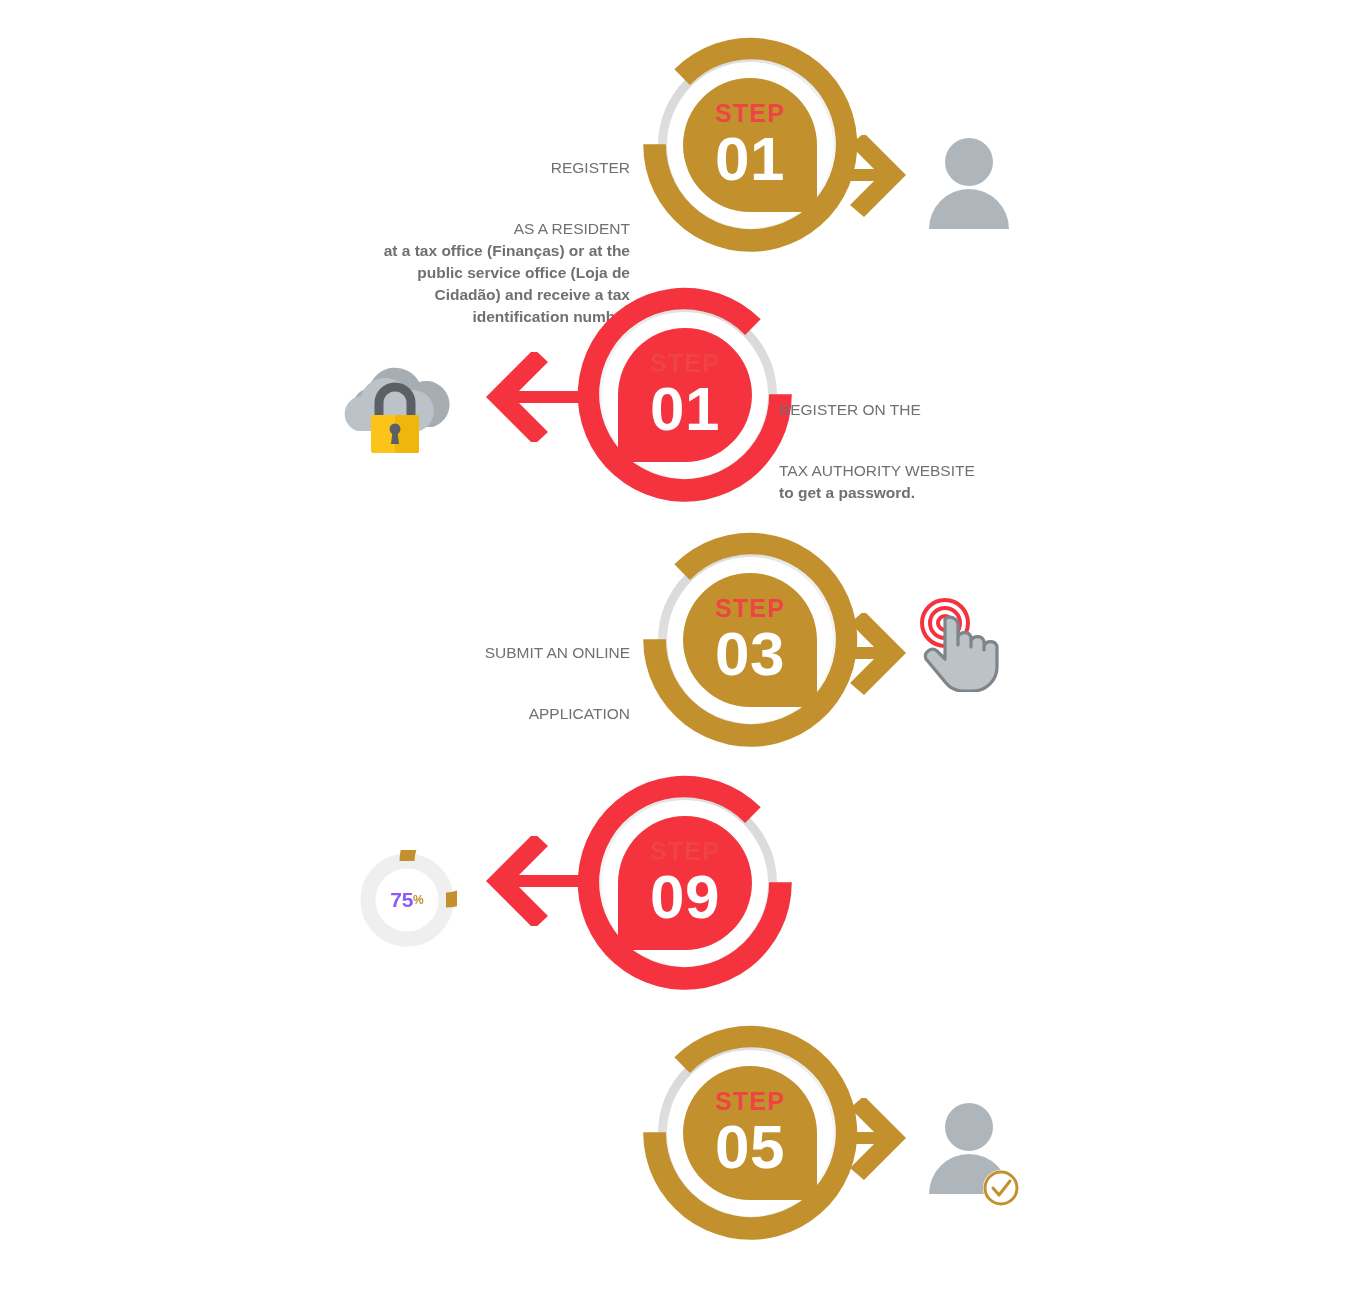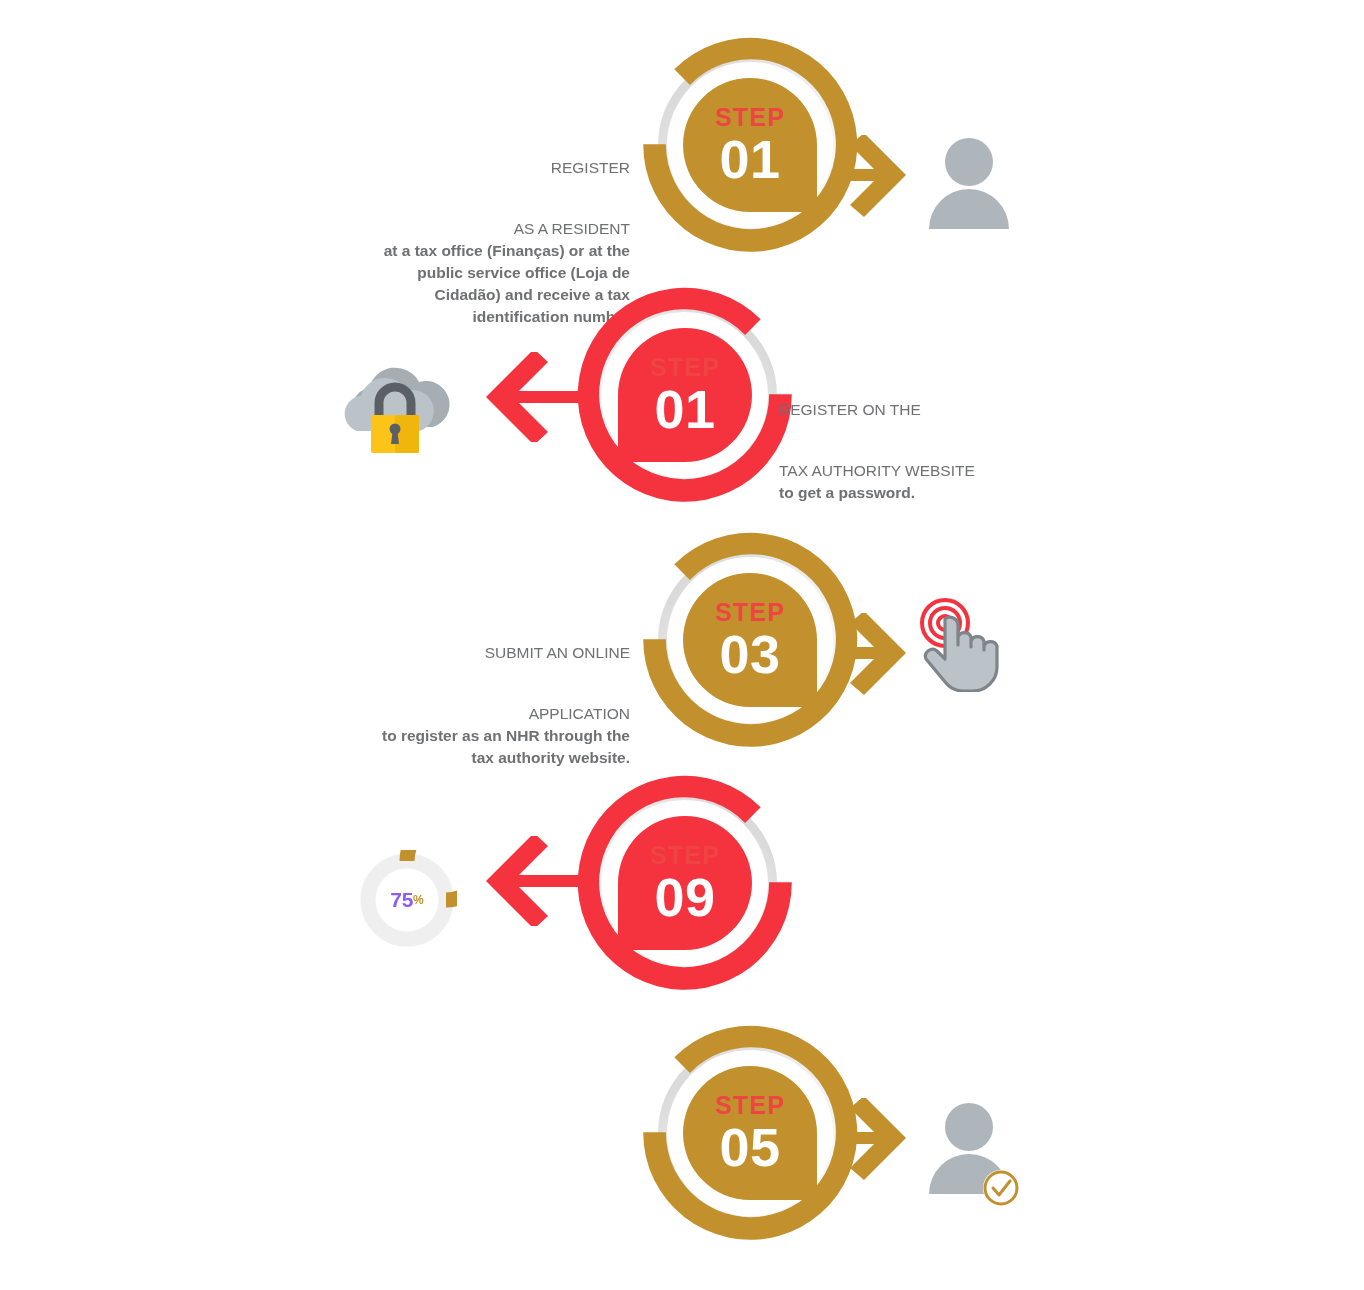--- a/index.html
+++ b/index.html
@@ -53,21 +53,21 @@
   .badge-step-word {
     color: #ef4444;
     font-size: 25px;
     font-weight: bold;
     letter-spacing: 1.2px;
     line-height: 1;
     margin-bottom: 2px;
   }
   .badge-step-num {
     color: #ffffff;
-    font-size: 54px;
+    font-size: 62px;
     font-weight: bold;
     line-height: 1;
     letter-spacing: 0.5px;
     text-align: center;
   }
 
   
   .caption {
     position: absolute;
     color: #6f7072;
@@ -240,21 +240,20 @@
       <span class="hl">TAX AUTHORITY WEBSITE</span>
       <span class="body">to get a password.</span>
     </div>
   </div>
 
   <div class="step-row" style="top:525px;">
 
     <div class="caption align-right" style="left:380px; top:78px; width:250px;">
       <span class="hl">SUBMIT AN ONLINE</span>
       <span class="hl">APPLICATION</span>
-      <span class="body">to register as an NHR through the tax authority website.</span>
     </div>
 
     <div class="badge" style="left:635px; top:0px;">
       <svg viewBox="0 0 230 230" xmlns="http://www.w3.org/2000/svg">
         <defs>
           <linearGradient id="sh3" x1="0" y1="0" x2="1" y2="1">
             <stop offset="0%" stop-color="#cfcfcf"></stop>
             <stop offset="45%" stop-color="#ededed"></stop>
             <stop offset="100%" stop-color="#fdfdfd"></stop>
           </linearGradient>

